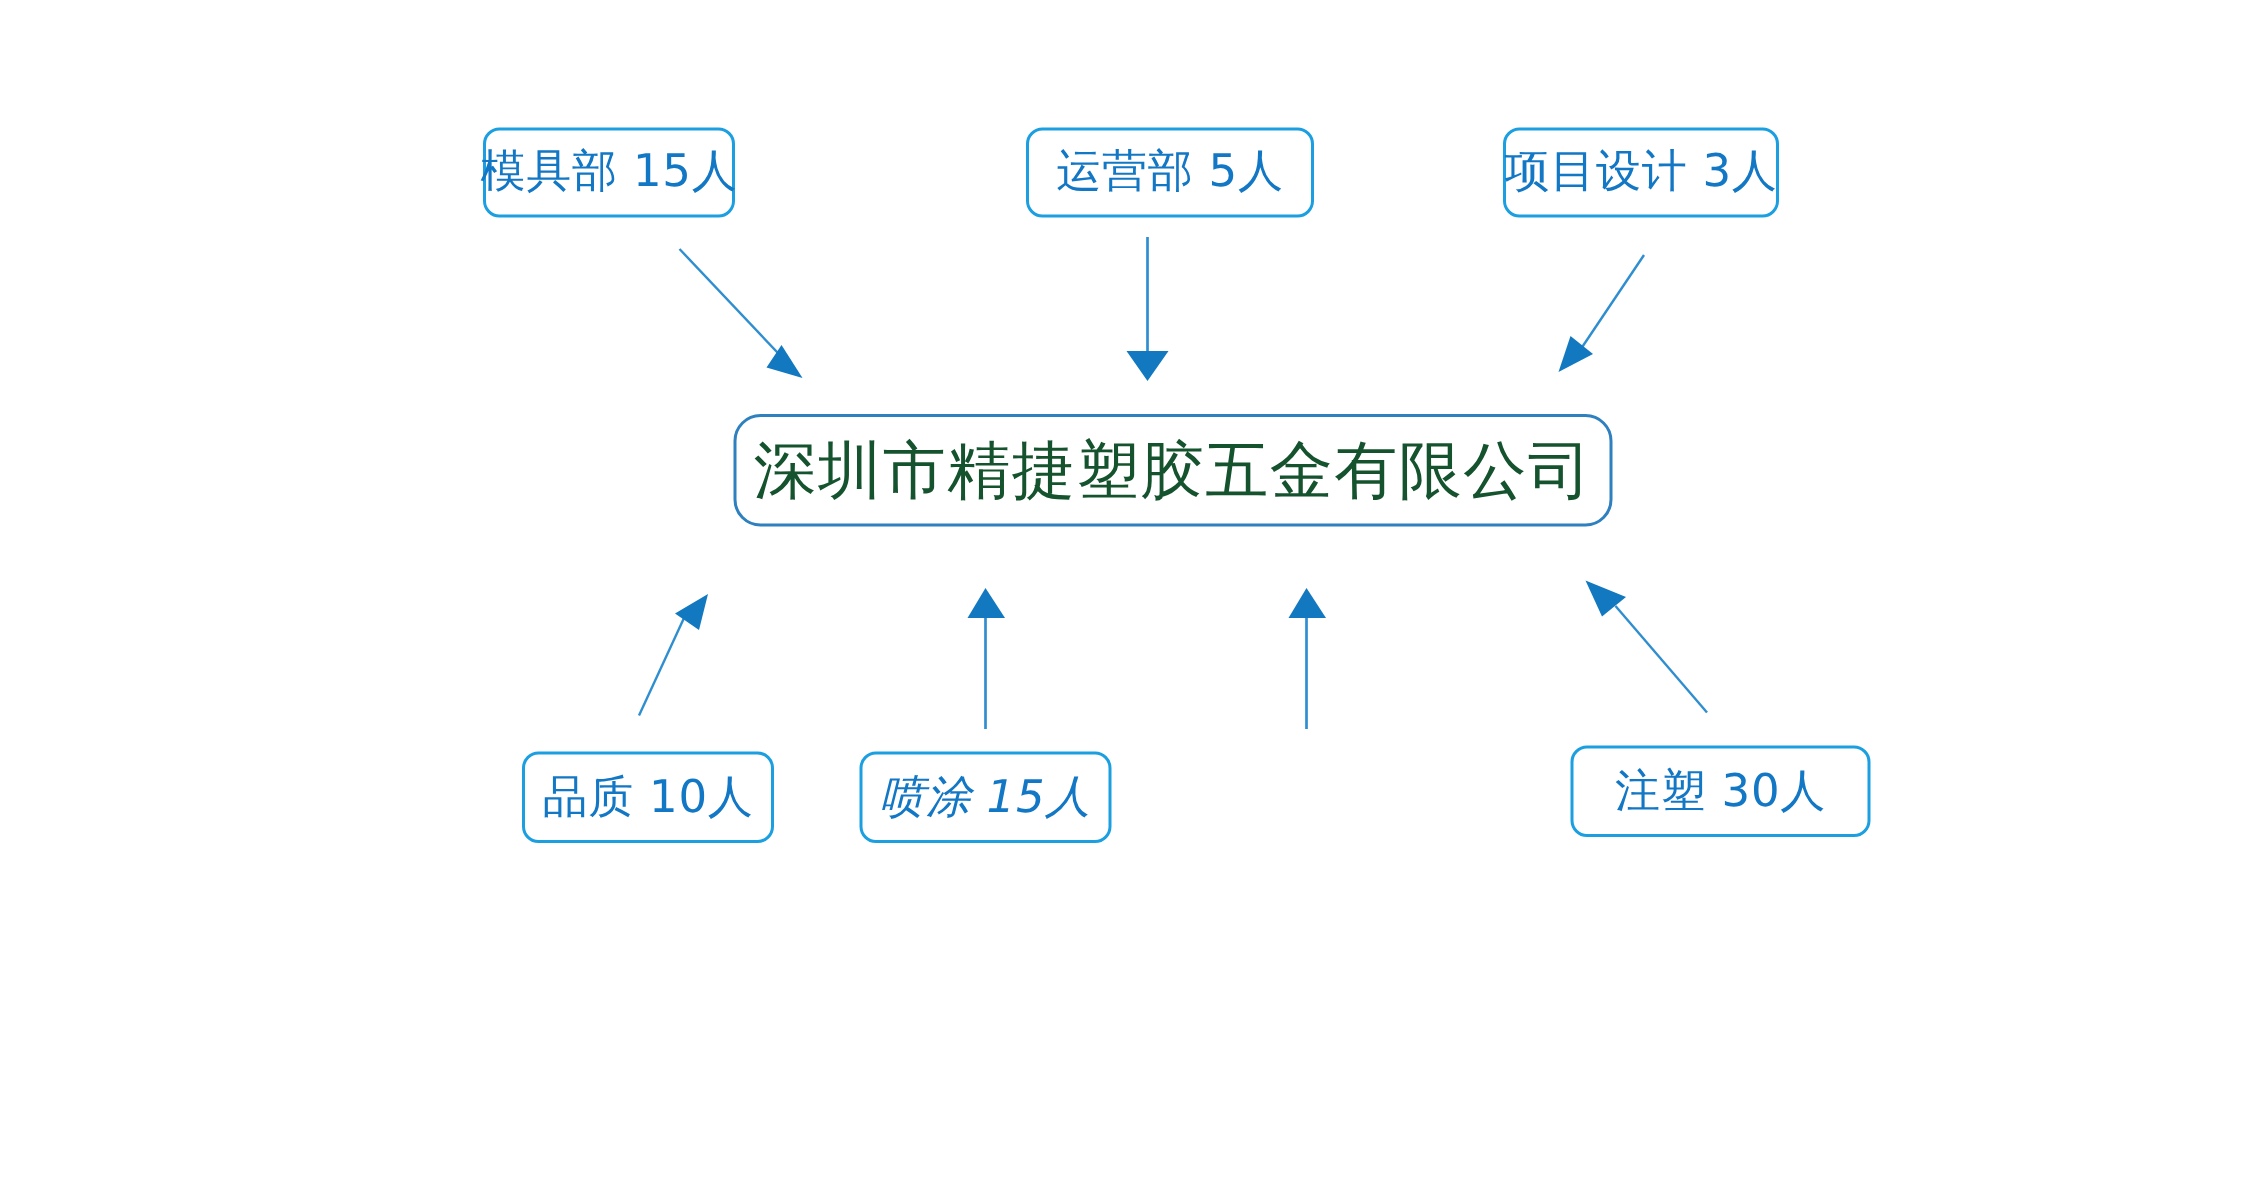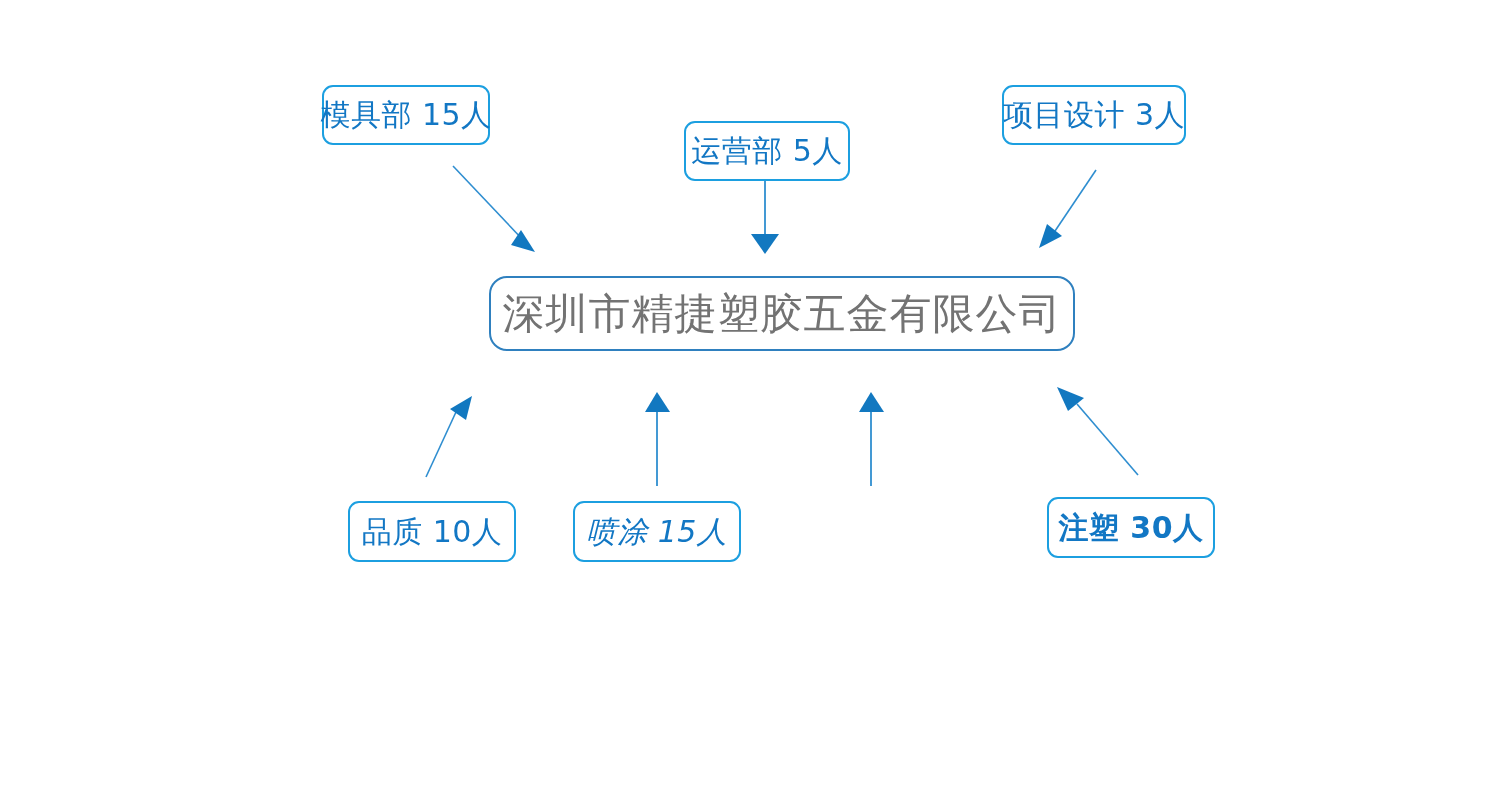--- a/index.html
+++ b/index.html
@@ -39,36 +39,36 @@
     border: 2px solid #1c9fe0;
     border-radius: 11px;
     color: #1277c4;
     font-size: 30px;
     line-height: 1;
     letter-spacing: 0.5px;
   }
   .node-root {
     border: 2px solid #2f80bf;
     border-radius: 18px;
-    color: #737373;
+    color: #14532d;
     font-size: 42px;
     line-height: 1;
     letter-spacing: 1px;
   }
   
   #n-mould    { left: 322px; top: 85px;  width: 168px; height: 60px; }
-  #n-ops      { left: 684px; top: 85px;  width: 166px; height: 60px; margin-top: 36px; }
+  #n-ops      { left: 684px; top: 85px;  width: 192px; height: 60px; }
   #n-design   { left: 1002px; top: 85px; width: 184px; height: 60px; }
   
   #n-root     { left: 489px; top: 276px; width: 586px; height: 75px; }
   
   #n-quality  { left: 348px; top: 501px; width: 168px; height: 61px; }
   #n-spray    { left: 573px; top: 501px; width: 168px; height: 61px; font-style: italic; }
   #n-print    { left: 787px; top: 501px; width: 166px; height: 61px; }
-  #n-inject   { left: 1047px; top: 497px; width: 168px; height: 61px; font-weight: bold; }
+  #n-inject   { left: 1047px; top: 497px; width: 200px; height: 61px; }
 </style>
 </head>
 <body>
 
 <div id="canvas">
 
   <svg id="arrow-layer" viewBox="0 0 1500 800" width="1500" height="800" xmlns="http://www.w3.org/2000/svg">
 
     <g>
       <line x1="453" y1="166" x2="524" y2="241" stroke="#2f8ed0" stroke-width="1.6"></line>

